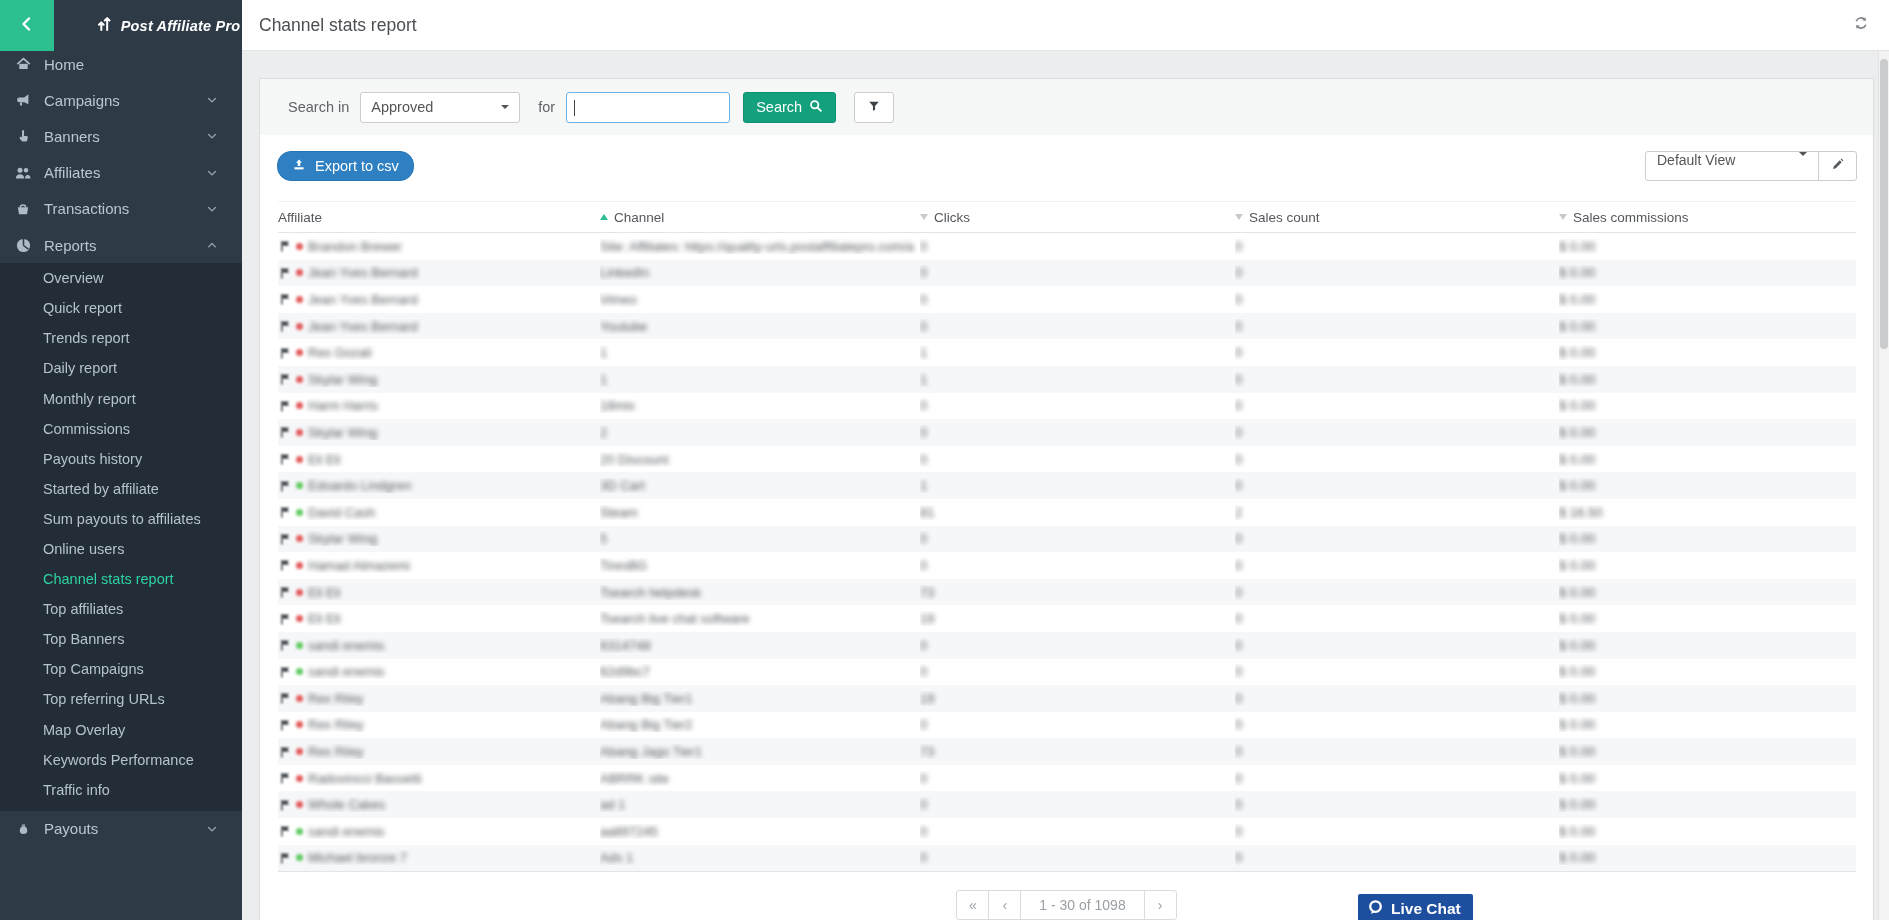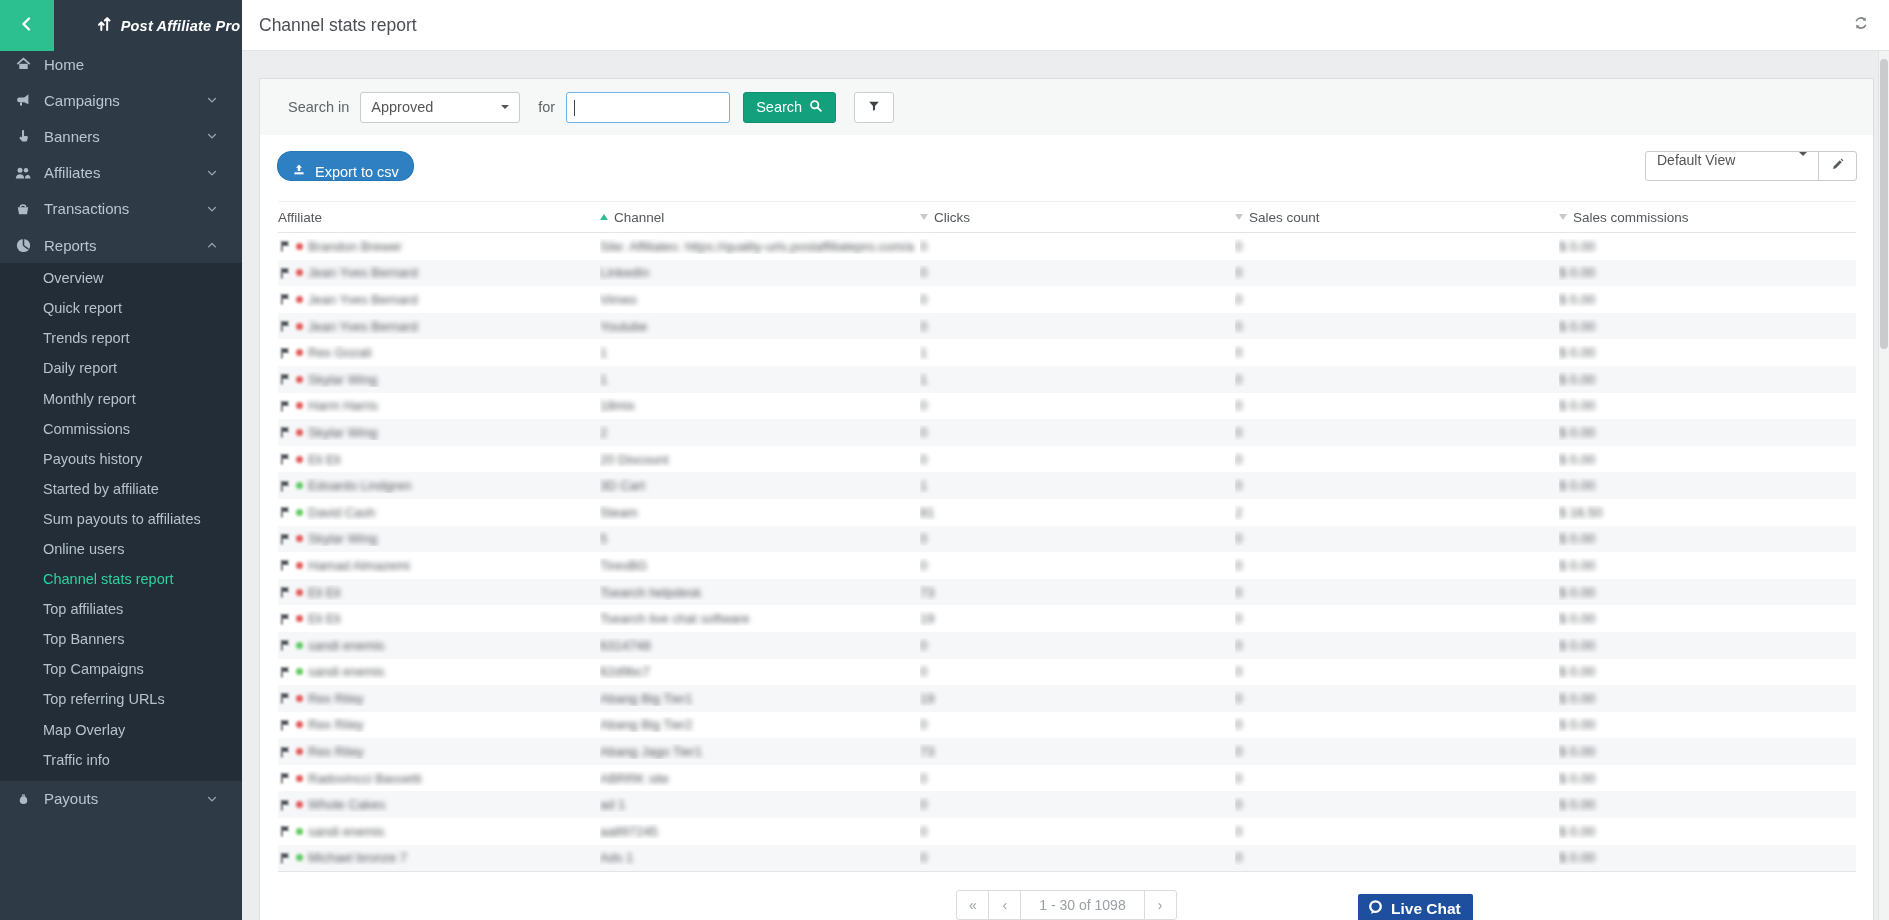--- a/index.html
+++ b/index.html
@@ -31,21 +31,21 @@
   .search-panel { height:56px; background:#f6f7f7; display:flex; align-items:center; padding-left:28px; font-size:14.5px; color:#5f6468; }
   .lbl { white-space:nowrap; }
   .select-box { display:flex; align-items:center; justify-content:space-between; width:160px; height:31px; background:#fff; border:1px solid #cccccc; border-radius:3px; padding:0 10px; margin:0 18px 0 11px; color:#555; cursor:pointer; font-size:14.5px; }
   .caret-down { width:0; height:0; border-left:4px solid transparent; border-right:4px solid transparent; border-top:4px solid #555; }
   .search-input { position:relative; width:164px; height:31px; background:#fff; border:1px solid #6cb2e4; border-radius:3px; margin:0 13px 0 11px; }
   .caret-line { position:absolute; left:7px; top:7px; width:1px; height:16px; background:#444; }
   .btn-search { display:flex; align-items:center; gap:7px; height:31px; padding:0 12px; background:#12a17c; border:1px solid #0f9171; border-radius:3px; color:#fff; font-size:14.5px; cursor:pointer; }
   .btn-filter { display:flex; align-items:center; justify-content:center; width:40px; height:31px; background:#fff; border:1px solid #cccccc; border-radius:3px; margin-left:18px; cursor:pointer; }
 
   .toolbar-row { display:flex; justify-content:space-between; align-items:center; margin:16px 16px 0 17px; }
-  .btn-export { display:flex; align-items:flex-end; gap:9px; height:30px; padding:0 14px; background:#2e80c3; border:1px solid #2776b5; border-radius:14px; color:#fff; font-size:14.5px; cursor:pointer; }
+  .btn-export { display:flex; align-items:center; gap:9px; height:30px; padding:0 14px; background:#2e80c3; border:1px solid #2776b5; border-radius:14px; color:#fff; font-size:14.5px; cursor:pointer; }
   .view-group { display:flex; height:30px; border:1px solid #cccccc; border-radius:3px; background:#fff; overflow:hidden; }
   .view-select { display:flex; justify-content:space-between; width:172px; padding:0 11px; font-size:14px; color:#555; cursor:pointer; }
   .view-edit { width:38px; display:flex; align-items:center; justify-content:center; border-left:1px solid #cccccc; cursor:pointer; }
 
   
   .table { margin:20px 17px 0 18px; }
   .thead { display:grid; grid-template-columns:322px 320px 315px 324px 1fr; height:32px; align-items:center; border-top:1px solid #f1f2f3; border-bottom:1px solid #e4e4e4; color:#54575b; font-size:13.5px; }
   .th { display:flex; align-items:center; gap:6px; cursor:pointer; white-space:nowrap; }
   .sort-up { width:0; height:0; border-left:4.5px solid transparent; border-right:4.5px solid transparent; border-bottom:6px solid #2cbd92; }
   .sort-down { width:0; height:0; border-left:4.5px solid transparent; border-right:4.5px solid transparent; border-top:6px solid #c7c9ca; }
@@ -167,20 +167,21 @@
         <div class="submenu-item">Payouts history</div>
         <div class="submenu-item">Started by affiliate</div>
         <div class="submenu-item">Sum payouts to affiliates</div>
         <div class="submenu-item">Online users</div>
         <div class="submenu-item active">Channel stats report</div>
         <div class="submenu-item">Top affiliates</div>
         <div class="submenu-item">Top Banners</div>
         <div class="submenu-item">Top Campaigns</div>
         <div class="submenu-item">Top referring URLs</div>
         <div class="submenu-item">Map Overlay</div>
+        <div class="submenu-item">Keywords Performance</div>
         <div class="submenu-item">Traffic info</div>
       </div>
       <div class="menu-item">
         <span class="mi-icon">
           <svg width="15" height="16" viewBox="0 0 16 16">
             <path d="M6.3 3.2h3.4v1.4H6.3z" fill="#b9c5d0"></path>
             <path d="M6.4 5c-3.2 2.2-3.7 8.4 1.6 8.4s4.8-6.2 1.6-8.4z" fill="#b9c5d0"></path>
           </svg>
         </span>
         <span class="mi-label">Payouts</span>

